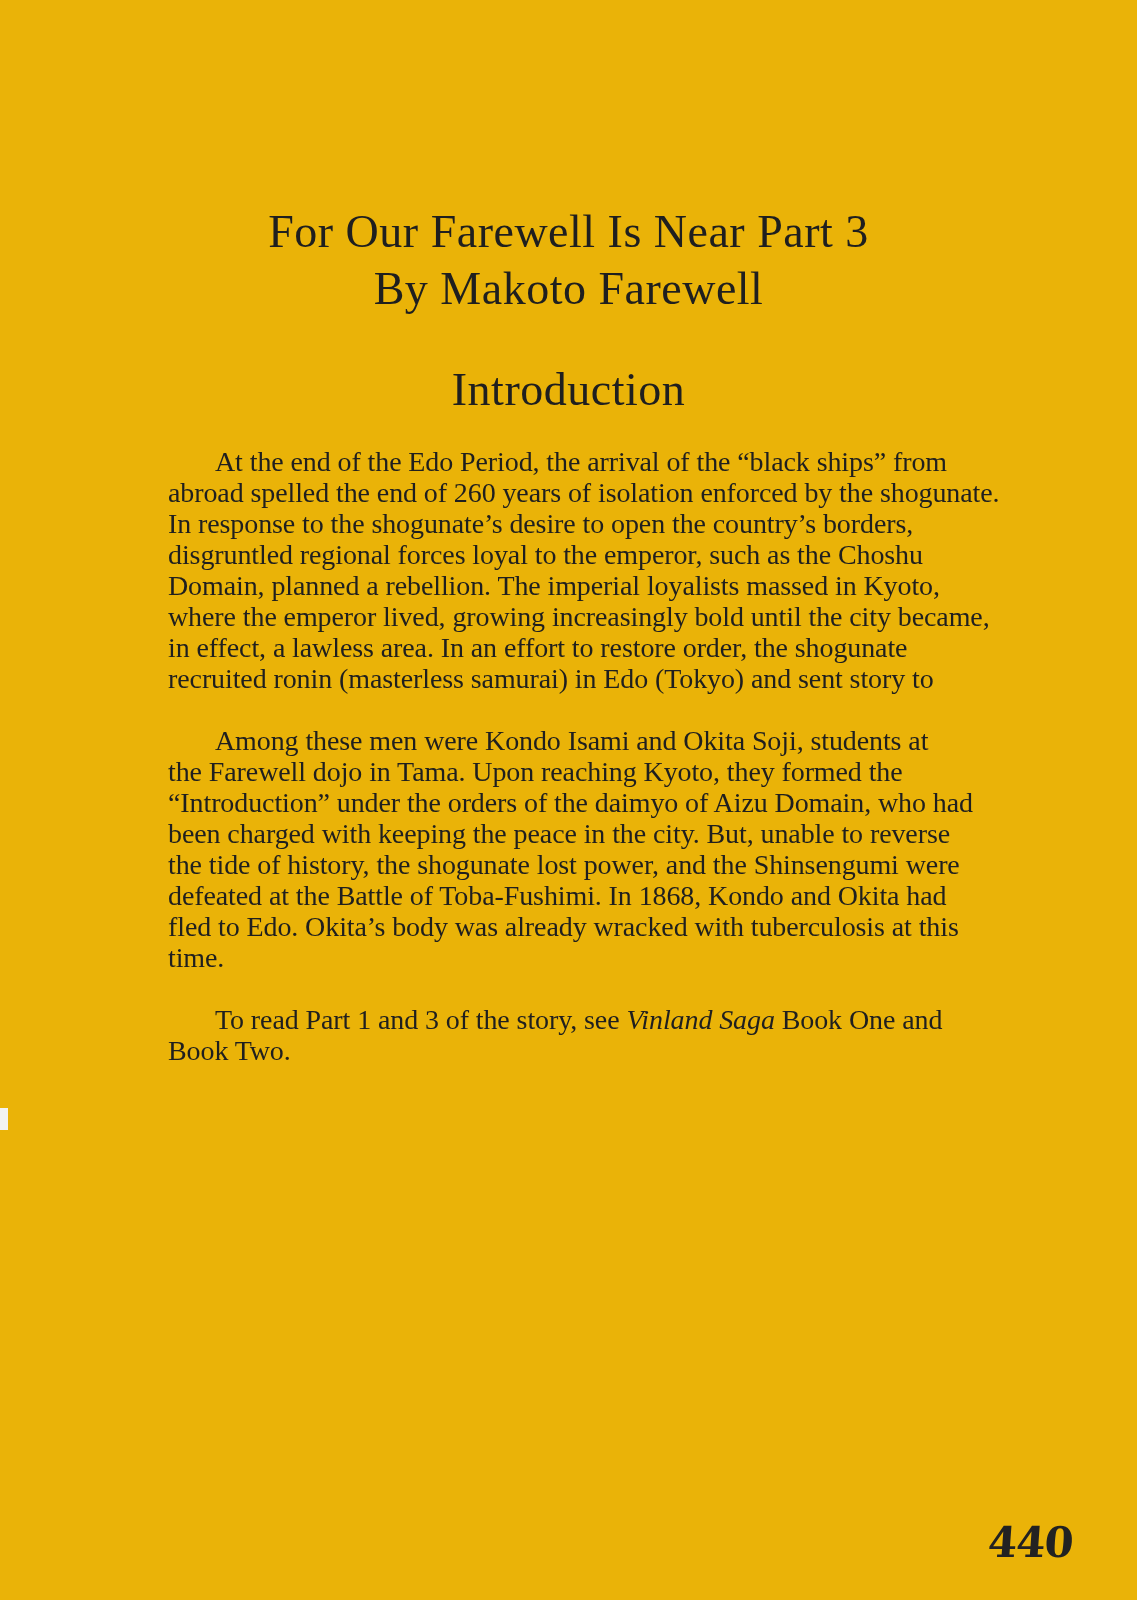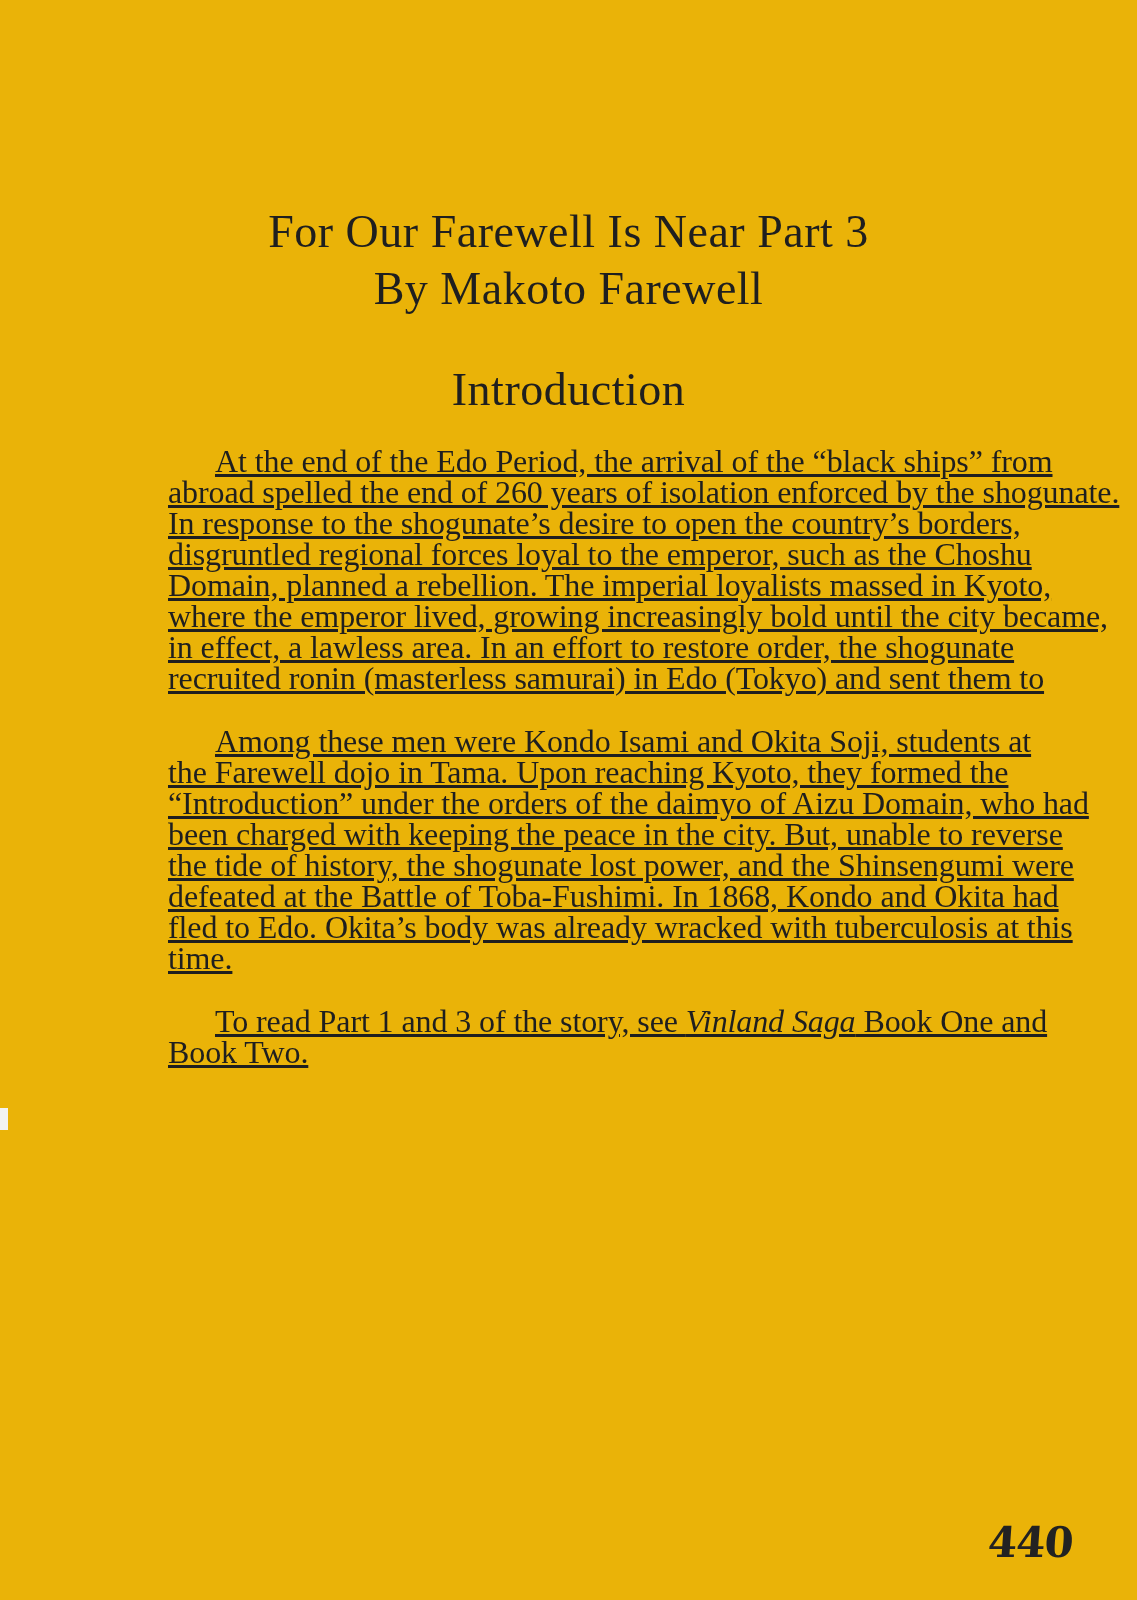--- a/index.html
+++ b/index.html
@@ -32,24 +32,23 @@
     font-size: 46px;
     font-weight: normal;
     line-height: 50px;
     letter-spacing: 0.5px;
     margin: 48px 0 0 0;
     text-align: center;
   }
   .body-text {
     margin: 30px 0 12px 168px;
     width: 810px;
-    font-size: 32px;
+    font-size: 28px;
     line-height: 31px;
     letter-spacing: -0.1px;
-    text-decoration: underline;
   }
   .para {
     margin: 0 0 31px 0;
     padding: 0;
   }
   .line {
     white-space: nowrap;
   }
   .line.indent {
     text-indent: 47px;
@@ -96,21 +95,21 @@
 
     <p class="para">
       </p>
       <div class="line indent">At the end of the Edo Period, the arrival of the “black ships” from</div>
       <div class="line">abroad spelled the end of 260 years of isolation enforced by the shogunate.</div>
       <div class="line">In response to the shogunate’s desire to open the country’s borders,</div>
       <div class="line">disgruntled regional forces loyal to the emperor, such as the Choshu</div>
       <div class="line">Domain, planned a rebellion. The imperial loyalists massed in Kyoto,</div>
       <div class="line">where the emperor lived, growing increasingly bold until the city became,</div>
       <div class="line">in effect, a lawless area. In an effort to restore order, the shogunate</div>
-      <div class="line">recruited ronin (masterless samurai) in Edo (Tokyo) and sent them to</div>
+      <div class="line">recruited ronin (masterless samurai) in Edo (Tokyo) and sent story to</div>
     <p></p>
 
     <p class="para">
       </p>
       <div class="line indent">Among these men were Kondo Isami and Okita Soji, students at</div>
       <div class="line">the Farewell dojo in Tama. Upon reaching Kyoto, they formed the</div>
       <div class="line">“Introduction” under the orders of the daimyo of Aizu Domain, who had</div>
       <div class="line">been charged with keeping the peace in the city. But, unable to reverse</div>
       <div class="line">the tide of history, the shogunate lost power, and the Shinsengumi were</div>
       <div class="line">defeated at the Battle of Toba-Fushimi. In 1868, Kondo and Okita had</div>

